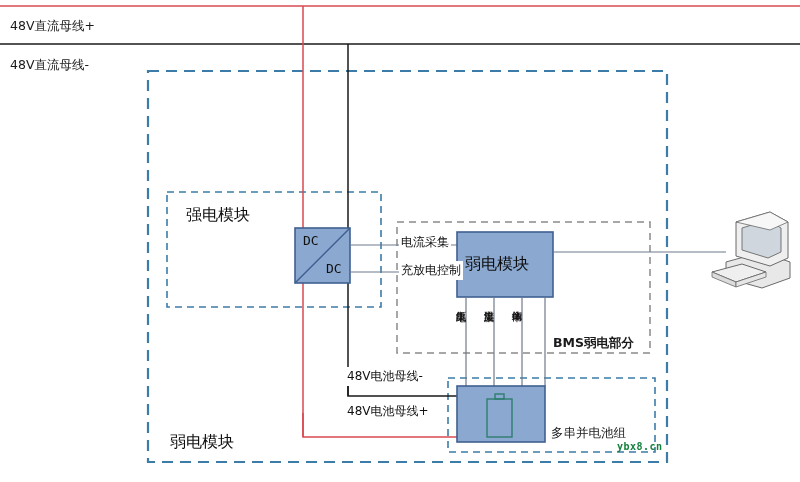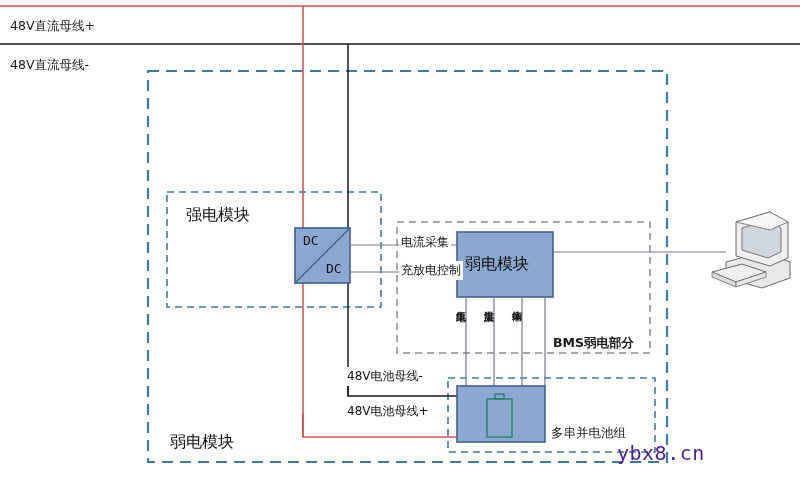--- a/index.html
+++ b/index.html
@@ -8,21 +8,21 @@
   #stage{position:absolute;left:0;top:0;width:663px;height:482px;padding-left:12px;}
   svg#diagram{position:absolute;left:0;top:0;width:800px;height:482px;}
   .lbl{position:absolute;white-space:nowrap;color:#1a1a1a;font-size:12.5px;line-height:1.1;}
   .lbl-sm{font-size:11px;}
   .lbl-box{position:absolute;white-space:nowrap;color:#111;font-size:12px;
            background:#ffffff;padding:1px 2px;}
   .vlbl{position:absolute;writing-mode:vertical-rl;text-orientation:upright;
         font-size:10.5px;color:#111;letter-spacing:0px;line-height:1;}
   .boxtext{position:absolute;color:#0d0d0d;font-size:16px;white-space:nowrap;}
   .dclbl{position:absolute;color:#111;font-size:13px;font-family:"DejaVu Sans Mono","Liberation Mono",monospace;}
-  .wm{position:absolute;color:#4c1d95;font-size:20px;font-weight:normal;
+  .wm{position:absolute;color:#15803d;font-size:10px;font-weight:bold;
       font-family:"DejaVu Sans Mono","Liberation Mono",monospace;letter-spacing:0.5px;}
 </style>
 </head>
 <body>
 
 <div id="stage">
 
   <svg id="diagram" viewBox="0 0 800 482">
     <defs></defs>
 

